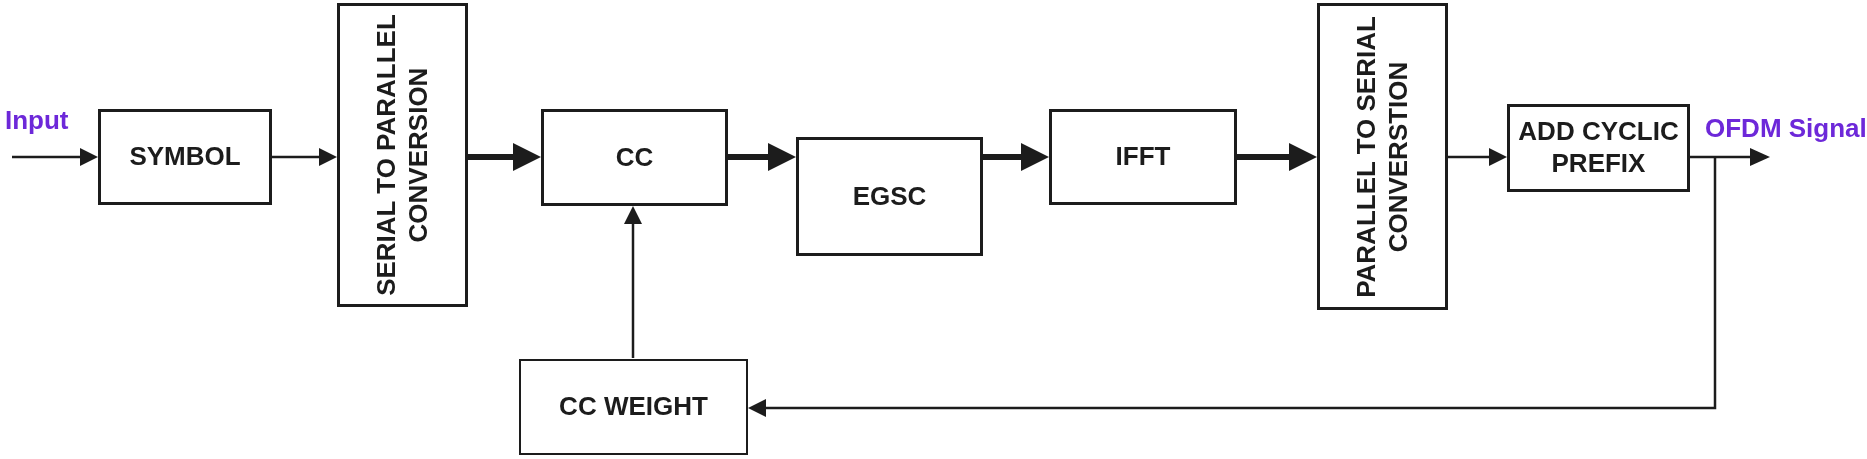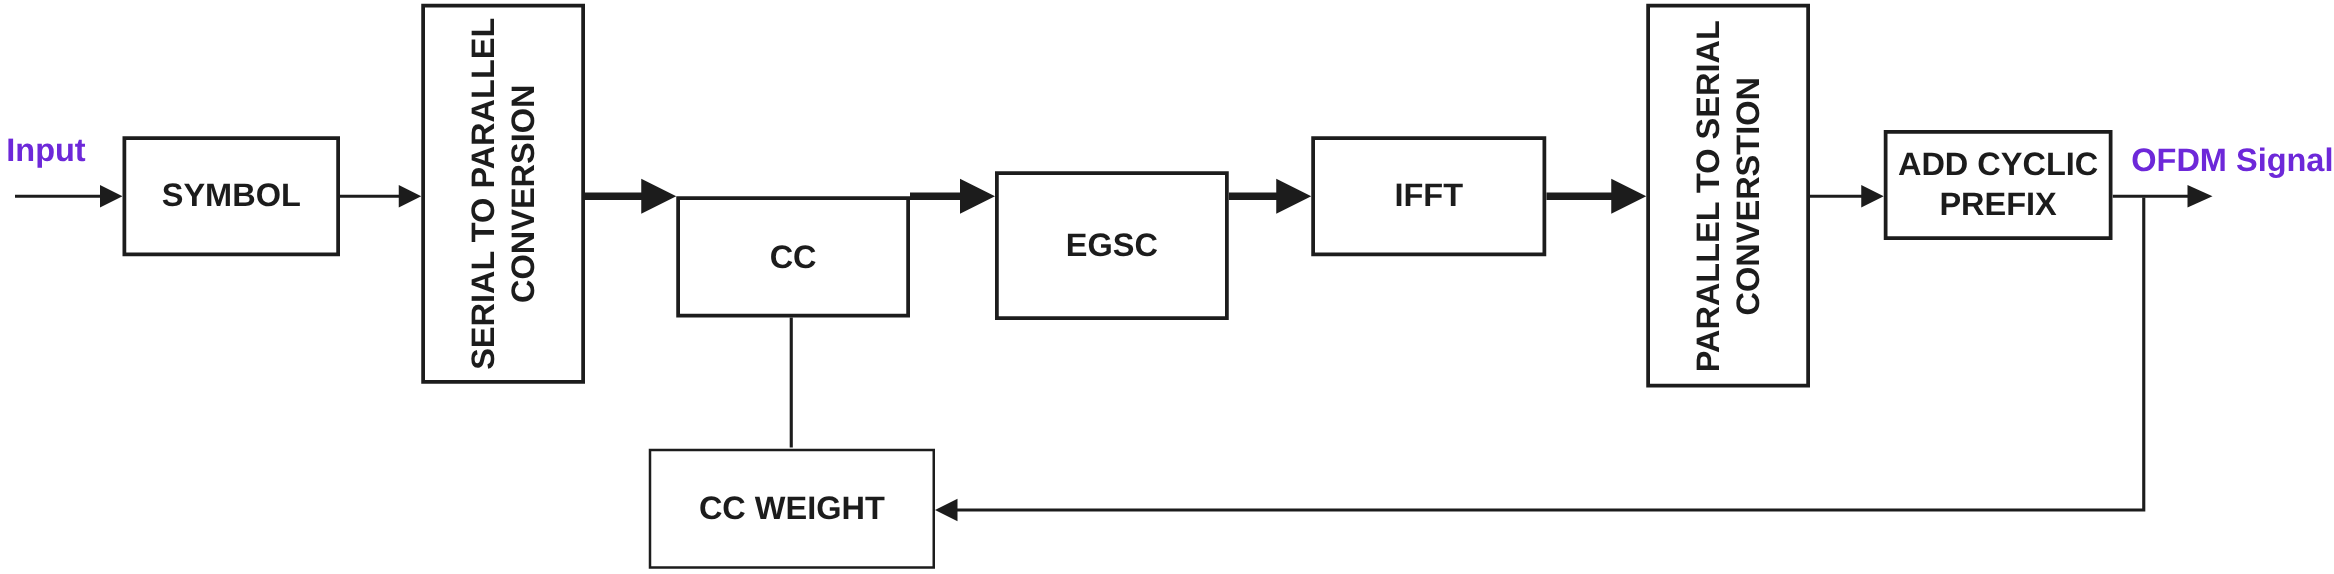--- a/index.html
+++ b/index.html
@@ -124,21 +124,21 @@
     </div>
   </div>
 
   <div class="block vertical" style="left:337px; top:3px; width:131px; height:304px;">
     <div class="block-label">
       <span>SERIAL TO PARALLEL</span>
       <span>CONVERSION</span>
     </div>
   </div>
 
-  <div class="block" style="left:541px; top:109px; width:187px; height:97px;margin-top:48px;">
+  <div class="block" style="left:541px; top:109px; width:187px; height:97px;">
     <div class="block-label">
       <span>CC</span>
     </div>
   </div>
 
   <div class="block" style="left:796px; top:109px; width:187px; height:119px;margin-top:28px;">
     <div class="block-label">
       <span>EGSC</span>
     </div>
   </div>

